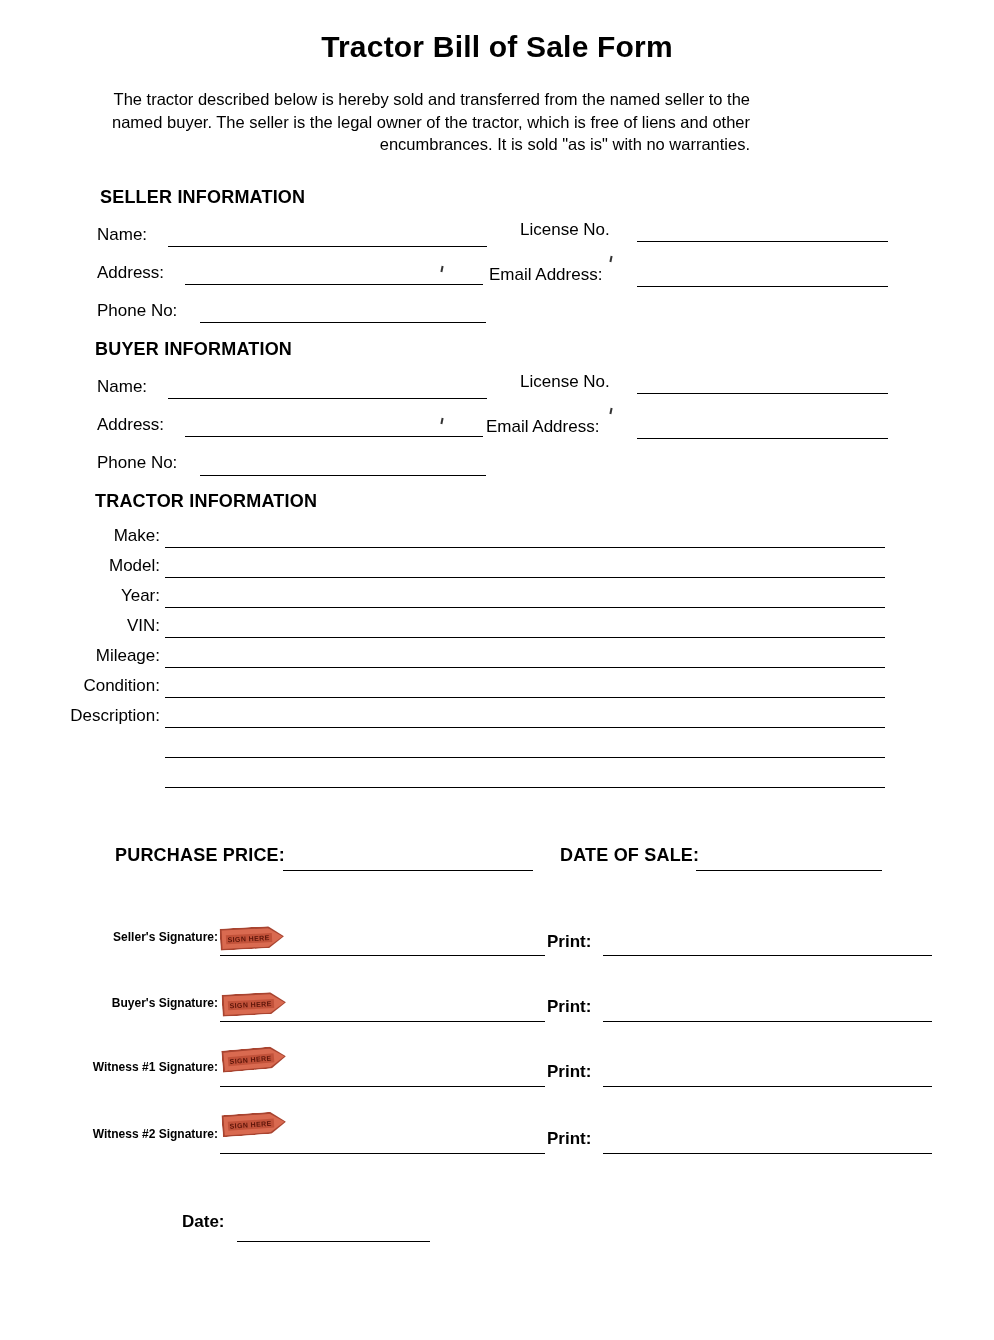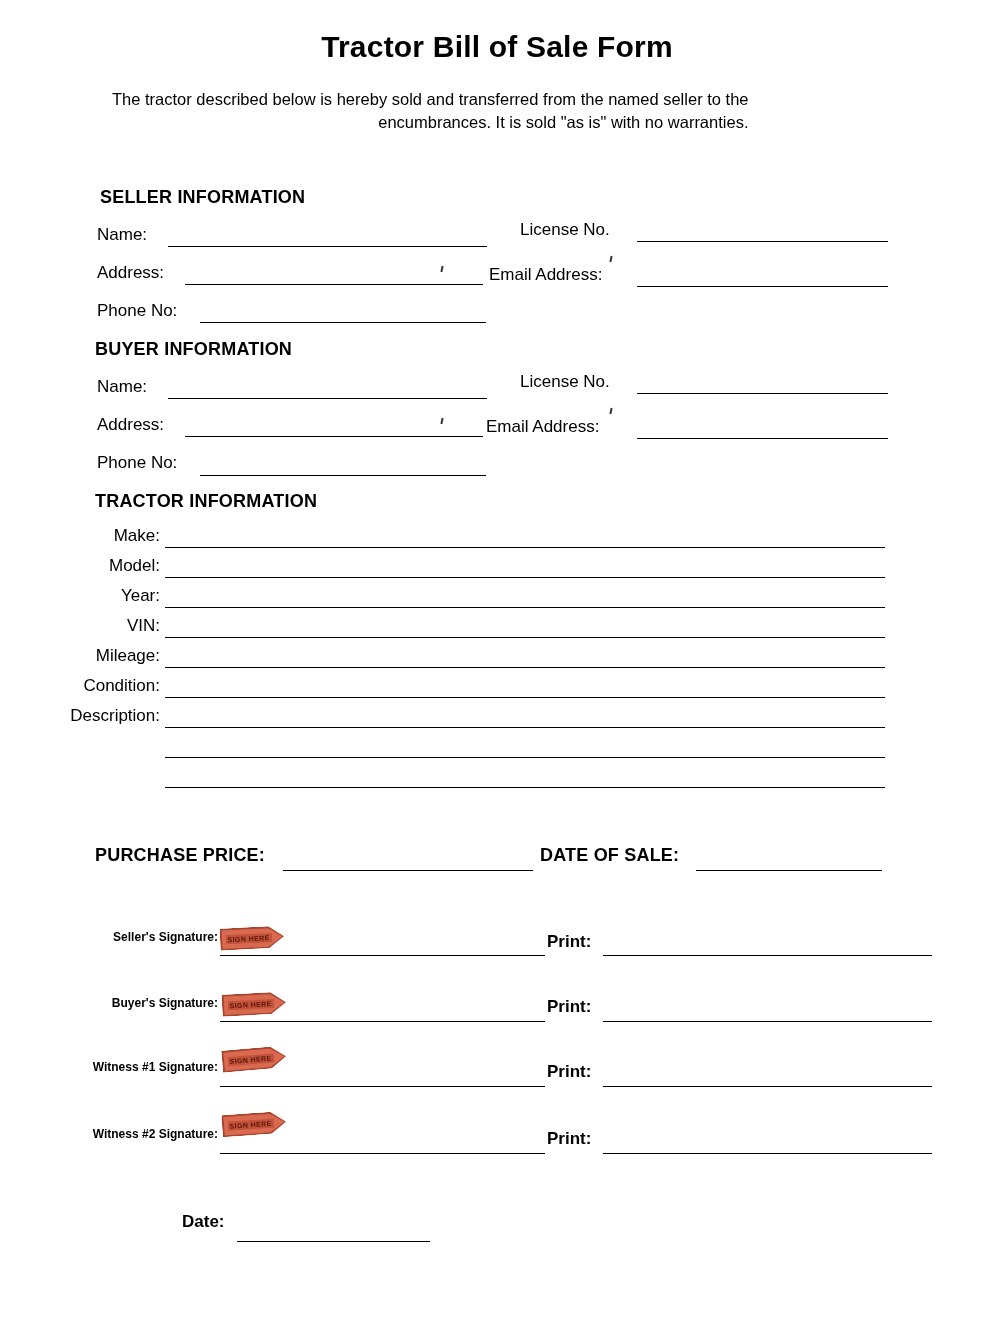--- a/index.html
+++ b/index.html
@@ -6,21 +6,21 @@
   .page{position:relative;width:994px;height:1340px;background:#ffffff;overflow:hidden;
         font-family:"Liberation Sans", sans-serif;color:#000;}
   .title{position:absolute;left:0;right:0;top:30px;text-align:center;
          font-size:30px;font-weight:bold;letter-spacing:0.2px;}
   .intro{position:absolute;left:112px;top:88px;font-size:16.5px;line-height:22.5px;text-align:right;}
   .h2{position:absolute;font-size:18px;font-weight:bold;letter-spacing:0.2px;}
   .lbl{position:absolute;font-size:17px;}
   .lbl-b{position:absolute;font-size:17px;font-weight:bold;}
   .sig-lbl{position:absolute;font-size:12px;font-weight:bold;text-align:right;width:198px;left:20px;}
   .tr-lbl{position:absolute;font-size:17px;text-align:right;width:140px;left:20px;}
-  .big-lbl{position:absolute;font-size:18px;font-weight:bold;letter-spacing:0.2px;}
+  .big-lbl{position:absolute;font-size:18px;font-weight:bold;letter-spacing:0.2px;margin-left:20px;}
   .line{position:absolute;height:0;border-bottom:1.6px solid #000;}
   .tick{position:absolute;width:2px;height:6px;background:#333;transform:rotate(12deg);}
   .sticker{position:absolute;width:64px;height:22px;}
   .sticker .outer{width:100%;height:100%;background:#a84430;
     clip-path:polygon(0 0,76% 0,100% 50%,76% 100%,0 100%);position:relative;}
   .sticker .inner{position:absolute;left:1.5px;top:1.5px;right:1.5px;bottom:1.5px;background:#d96a50;
     clip-path:polygon(0 0,76% 0,100% 50%,76% 100%,0 100%);
     display:flex;align-items:center;}
   .sticker .txt{font-size:7px;font-weight:bold;color:#5c1509;background:#c2523a;
     padding:1px 2px;margin-left:4px;letter-spacing:0.4px;white-space:nowrap;}
@@ -30,20 +30,21 @@
 </style>
 </head>
 <body>
 
 <div class="page">
 
   <div class="title">Tractor Bill of Sale Form</div>
 
   <div class="intro">
     <div>The tractor described below is hereby sold and transferred from the named seller to the</div>
+    <div>named buyer. The seller is the legal owner of the tractor, which is free of liens and other</div>
     <div>encumbrances. It is sold "as is" with no warranties.</div>
   </div>
 
   <div class="h2" style="left:100px;top:187px">SELLER INFORMATION</div>
   <div class="lbl" style="left:97px;top:225px">Name:</div>
   <div class="line" style="left:168px;top:246px;width:319px"></div>
   <div class="lbl" style="left:520px;top:220px">License No.</div>
   <div class="line" style="left:637px;top:241px;width:251px"></div>
   <div class="lbl" style="left:97px;top:263px">Address:</div>
   <div class="line" style="left:185px;top:284px;width:298px"></div>

